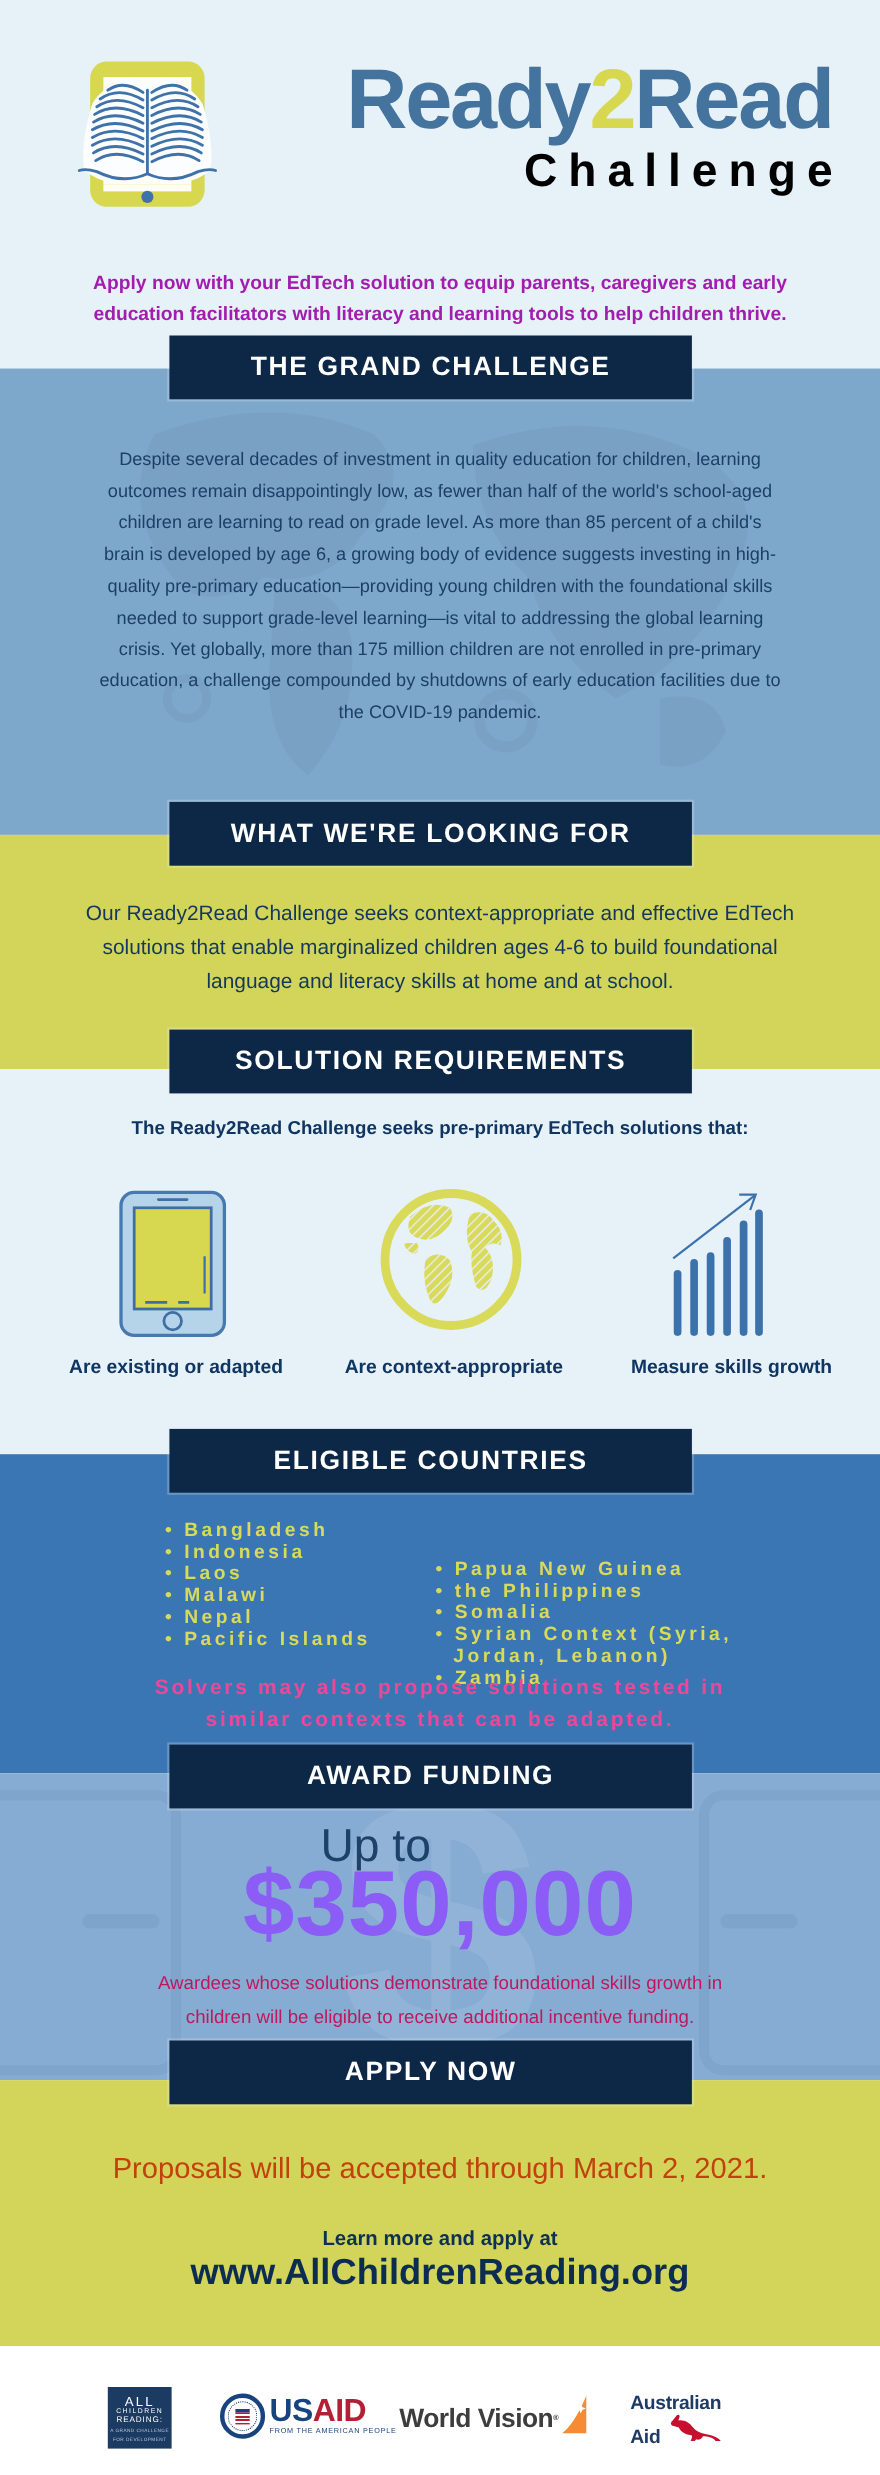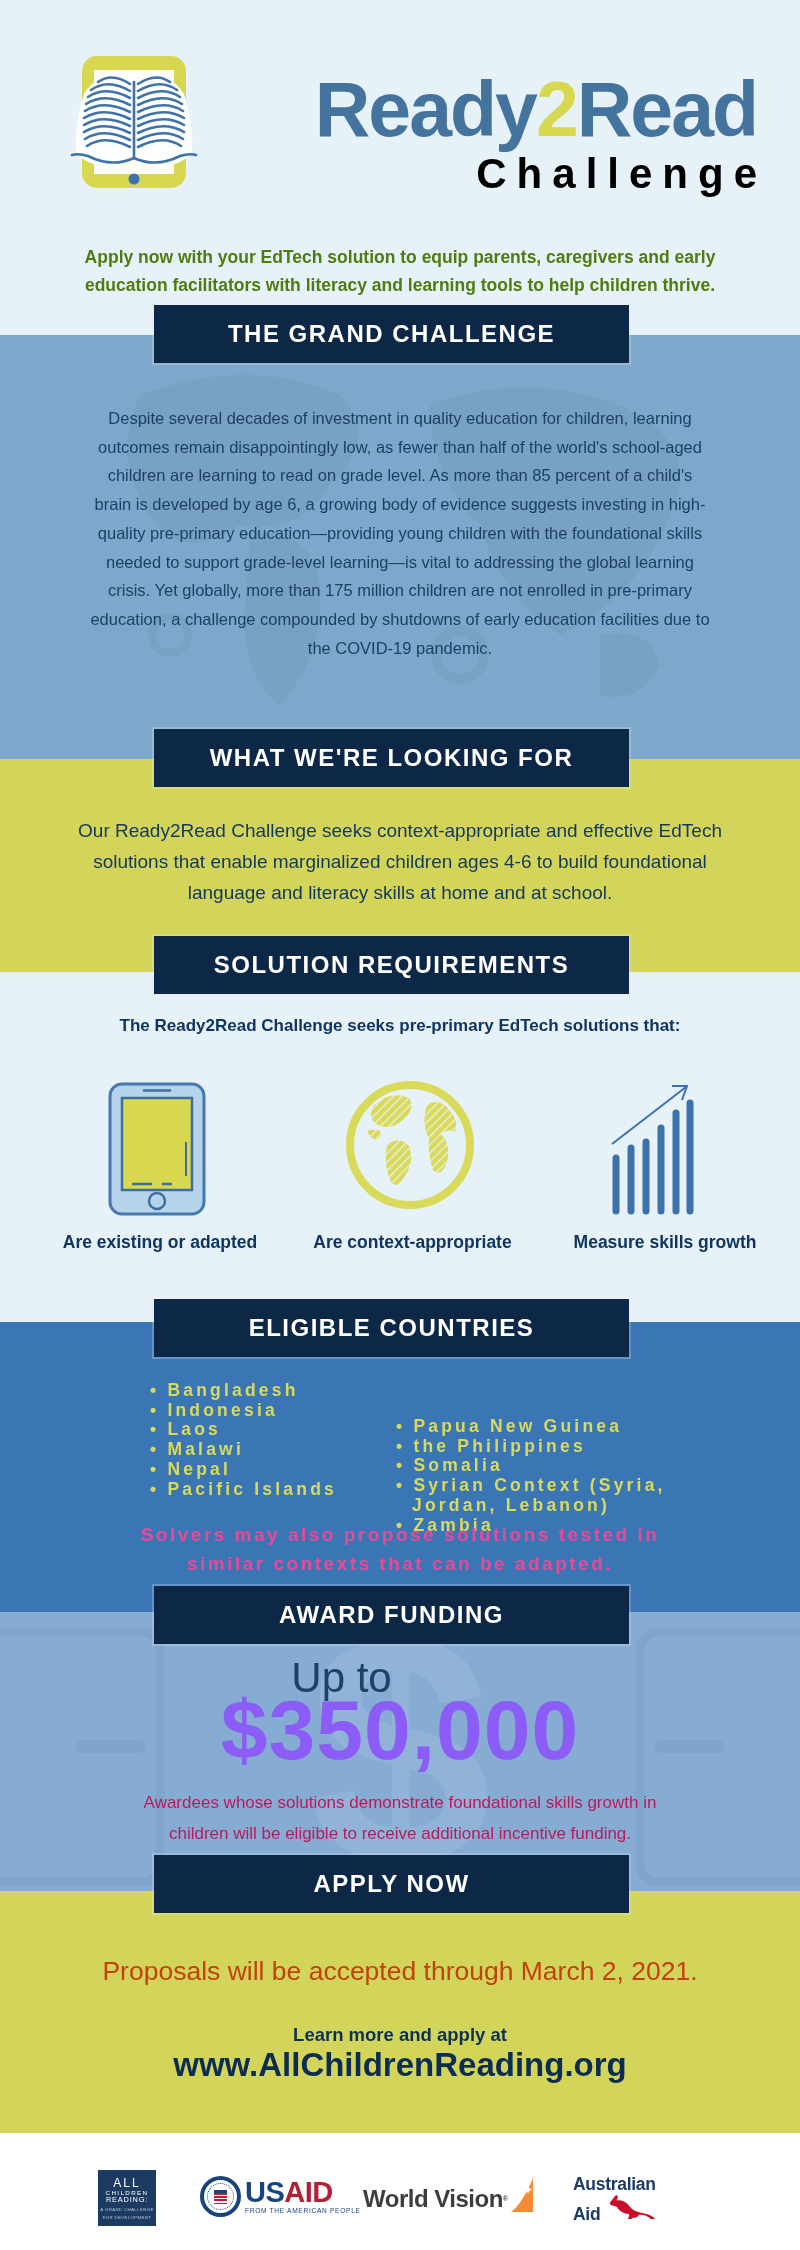--- a/index.html
+++ b/index.html
@@ -26,26 +26,26 @@
   #banner-grand{top:305px;}
   #banner-looking{top:729px;}
   #banner-solution{top:936px;}
   #banner-countries{top:1299px;}
   #banner-award{top:1586px;}
   #banner-apply{top:1855px;}
 
   .logo{position:absolute;left:64px;top:42px;}
 
   .title-block{position:absolute;top:50px;right:43px;text-align:right;}
-  .title-main{font-size:77px;font-weight:bold;color:#44739e;letter-spacing:-2px;line-height:1.05;margin-top:19px;}
+  .title-main{font-size:77px;font-weight:bold;color:#44739e;letter-spacing:-2px;line-height:1.05;}
   .title-main .accent{color:#d7d84f;}
   .title-sub{font-size:42px;font-weight:bold;color:#000000;letter-spacing:10px;margin-right:-10px;margin-top:0px;}
 
   .intro{position:absolute;top:243px;left:70px;width:660px;text-align:center;
-         font-size:17.5px;font-weight:bold;color:#4d7c0f;line-height:1.62;}
+         font-size:17.5px;font-weight:bold;color:#a21caf;line-height:1.62;}
 
   .grand-body{position:absolute;top:404px;left:90px;width:620px;text-align:center;
               font-size:16.5px;color:#1c4065;line-height:1.74;}
 
   .looking-body{position:absolute;top:816px;left:70px;width:660px;text-align:center;
                 font-size:19px;color:#14375e;line-height:1.63;}
 
   .solution-intro{position:absolute;top:1016px;left:0;width:800px;text-align:center;
                   font-size:17px;font-weight:bold;color:#0f3560;}
 

